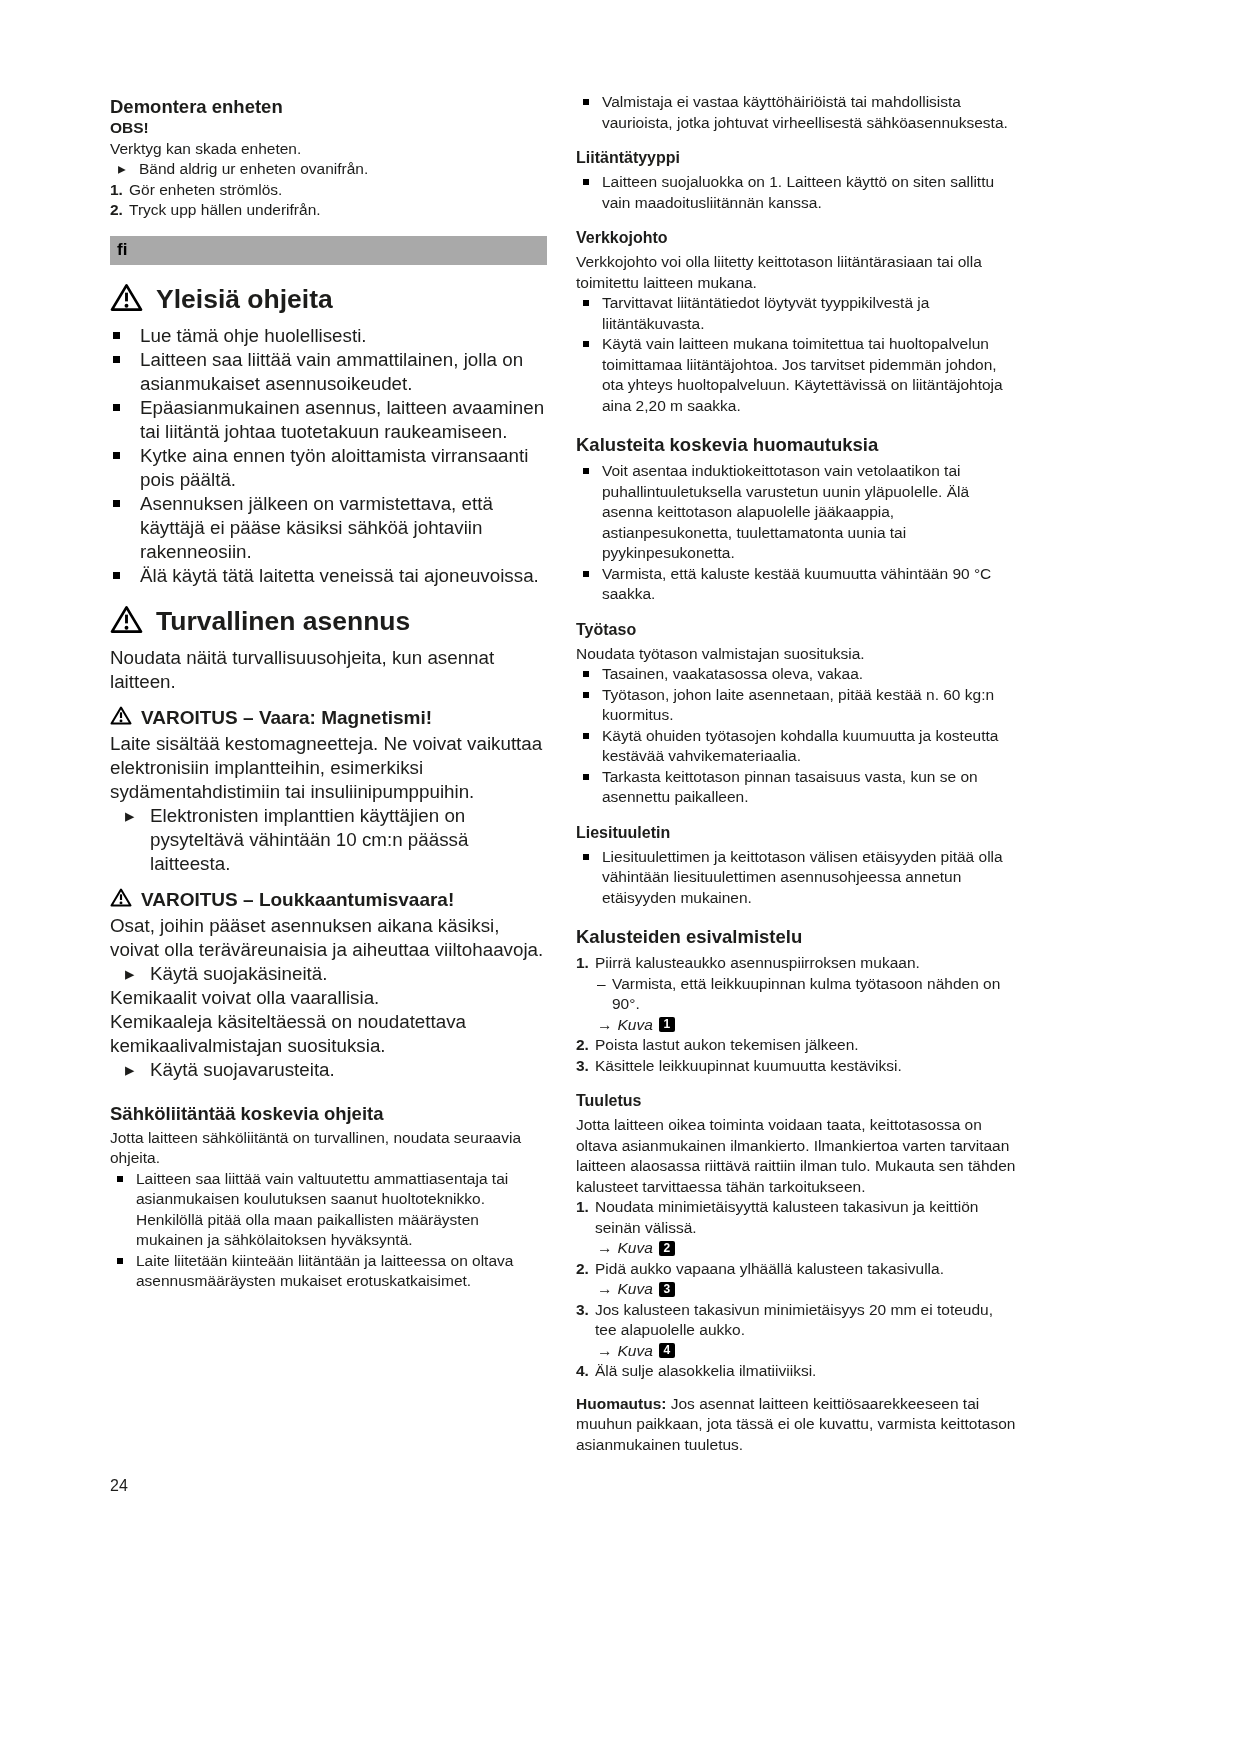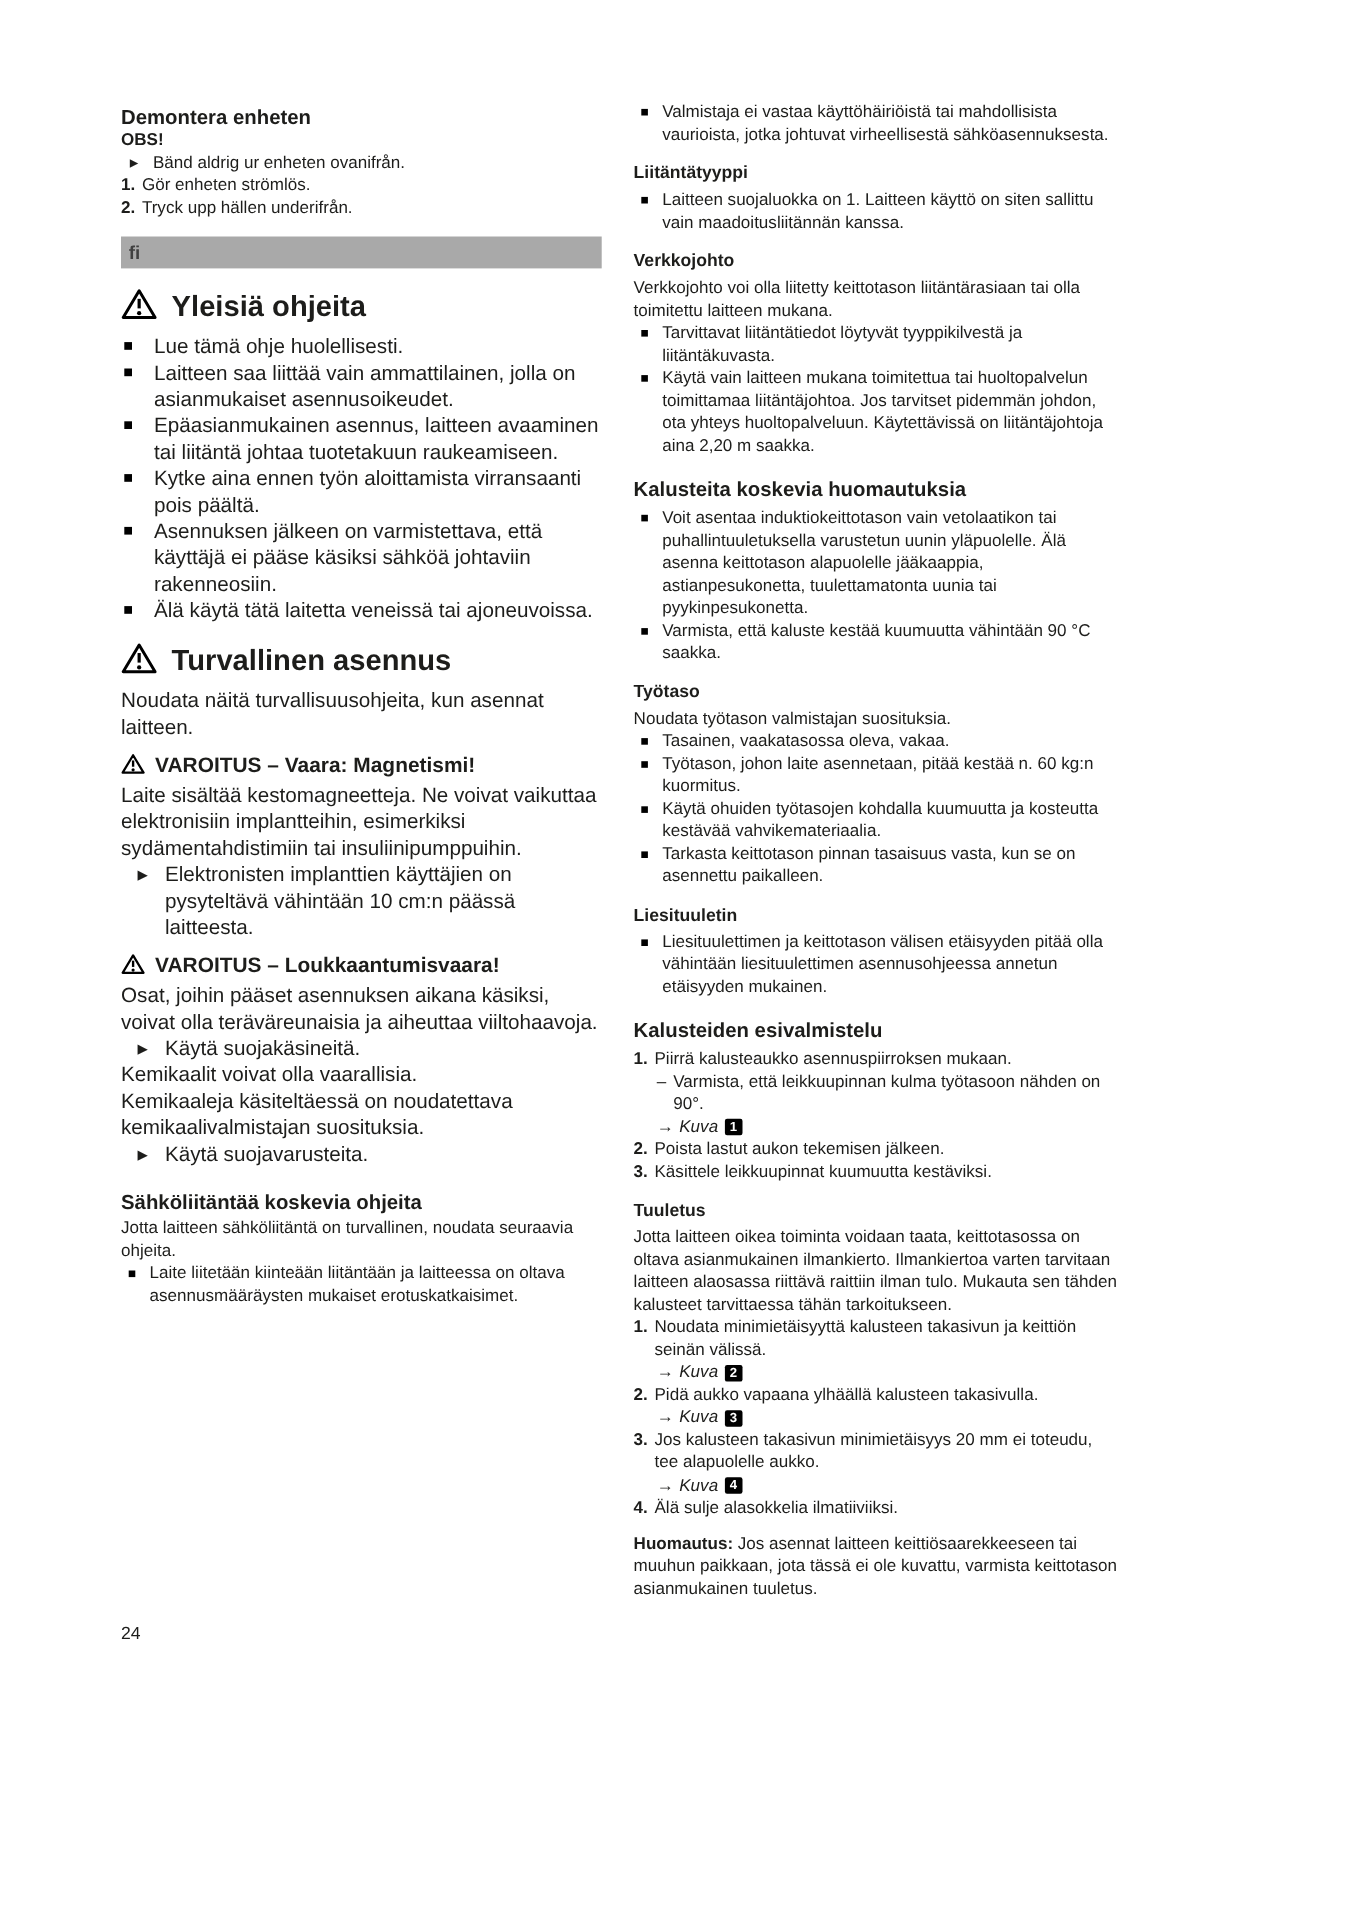--- a/index.html
+++ b/index.html
@@ -27,21 +27,21 @@
   .h-med.mt-b { margin-top: 17px; margin-bottom: 5px; }
   .h-sm   { font-size: 16px; line-height: 20px; font-weight: bold; margin-top: 15px; margin-bottom: 4px; }
   .h-big  { display: flex; gap: 13px; font-size: 26.5px; line-height: 32px;
             font-weight: bold; margin-top: 17px; margin-bottom: 9px; }
   .h-warn { display: flex; gap: 9px; font-size: 19px; line-height: 24px;
             font-weight: bold; margin-top: 12px; margin-bottom: 2px; }
   .warn-icon { flex: none; display: inline-flex; }
 
   .lang-bar { margin-top: 15px; margin-bottom: 18px; height: 29px; background: #a9a9a9;
               display: flex; align-items: center; }
-  .lang-txt { color: #404040; font-weight: bold; font-size: 17px; padding-left: 7px; }
+  .lang-txt { color: #000000; font-weight: bold; font-size: 17px; padding-left: 7px; }
 
   .bullet { display: flex; align-items: flex-start; }
   .bullet .marker-sq { flex: none; background: #000; }
   .bullet.lg .marker-sq { width: 7px; height: 7px; margin: 8px 0 0 3px; }
   .bullet.lg .txt { margin-left: 20px; flex: 1; }
   .bullet.sm .marker-sq { width: 6px; height: 6px; margin: 7px 0 0 7px; }
   .bullet.sm .txt { margin-left: 13px; flex: 1; }
 
   .arrow-item { display: flex; align-items: flex-start; }
   .arrow-item .arrow-marker { flex: none; }
@@ -67,20 +67,21 @@
 </style>
 </head>
 <body>
 
 <div class="page">
 
   <div class="col-left">
 
     <h3 class="h-med">Demontera enheten</h3>
     <p class="sm bold">OBS!</p>
+    <p class="sm">Verktyg kan skada enheten.</p>
     <div class="arrow-item sm">
       <span class="arrow-marker">▸</span>
       <span class="txt">Bänd aldrig ur enheten ovanifrån.</span>
     </div>
     <div class="num-item sm">
       <span class="num">1.</span>
       <span class="txt">Gör enheten strömlös.</span>
     </div>
     <div class="num-item sm">
       <span class="num">2.</span>
@@ -175,20 +176,24 @@
     <p class="lg">Kemikaaleja käsiteltäessä on noudatettava kemikaalivalmistajan suosituksia.</p>
     <div class="arrow-item lg">
       <span class="arrow-marker">▸</span>
       <span class="txt">Käytä suojavarusteita.</span>
     </div>
 
     <h3 class="h-med mt">Sähköliitäntää koskevia ohjeita</h3>
     <p class="sm">Jotta laitteen sähköliitäntä on turvallinen, noudata seuraavia ohjeita.</p>
     <div class="bullet sm">
       <span class="marker-sq"></span>
+      <span class="txt">Laitteen saa liittää vain valtuutettu ammattiasentaja tai asianmukaisen koulutuksen saanut huoltoteknikko. Henkilöllä pitää olla maan paikallisten määräysten mukainen ja sähkölaitoksen hyväksyntä.</span>
+    </div>
+    <div class="bullet sm">
+      <span class="marker-sq"></span>
       <span class="txt">Laite liitetään kiinteään liitäntään ja laitteessa on oltava asennusmääräysten mukaiset erotuskatkaisimet.</span>
     </div>
 
   </div>
 
   <div class="col-right">
 
     <div class="bullet sm">
       <span class="marker-sq"></span>
       <span class="txt">Valmistaja ei vastaa käyttöhäiriöistä tai mahdollisista vaurioista, jotka johtuvat virheellisestä sähköasennuksesta.</span>

